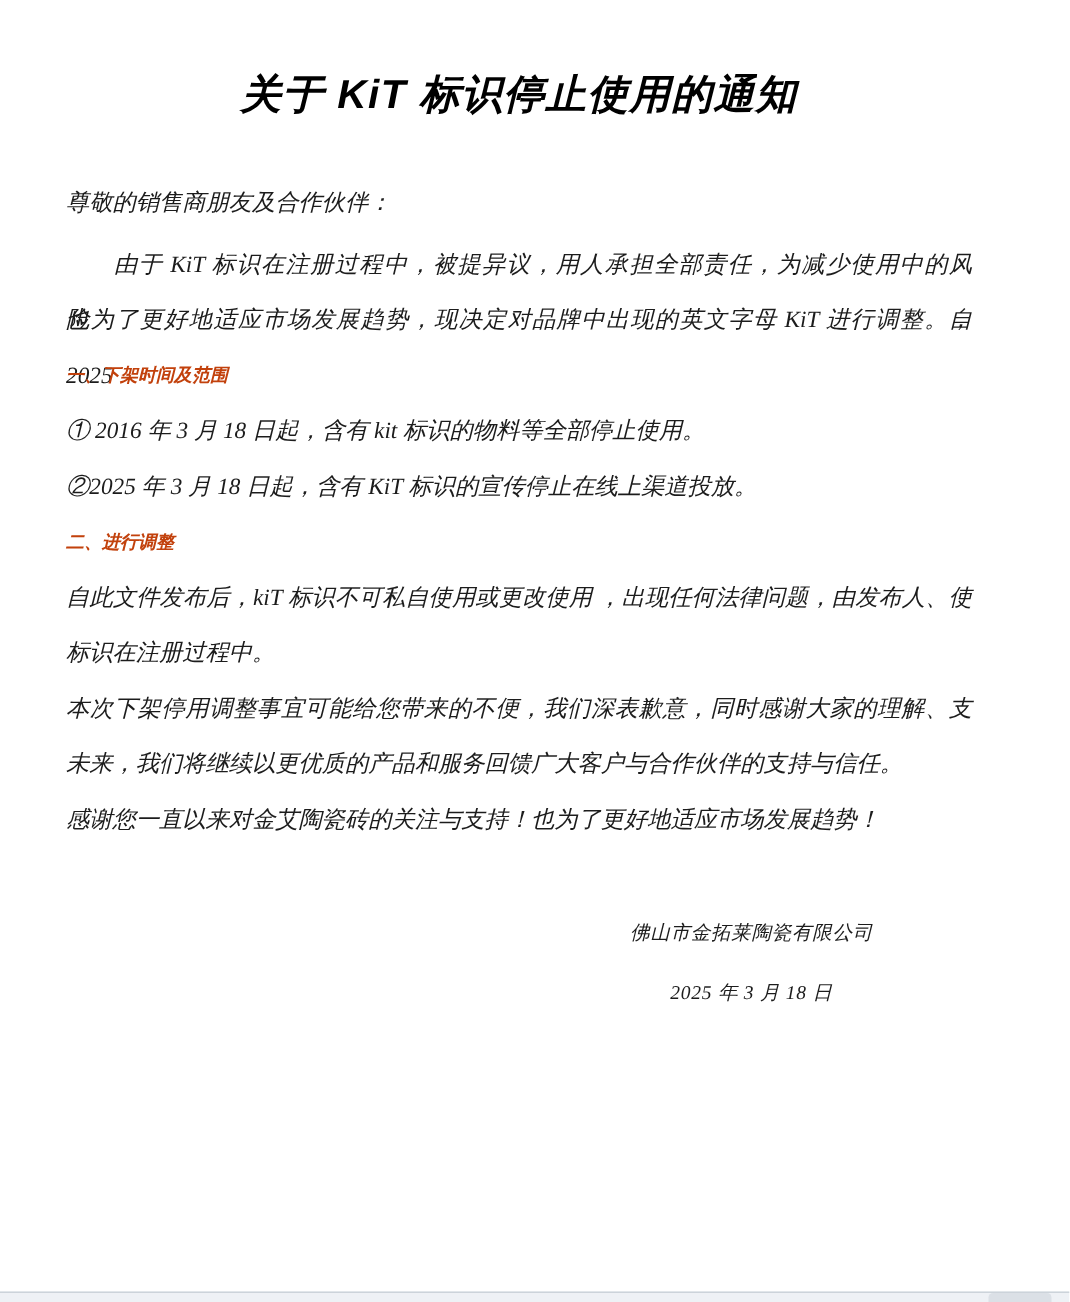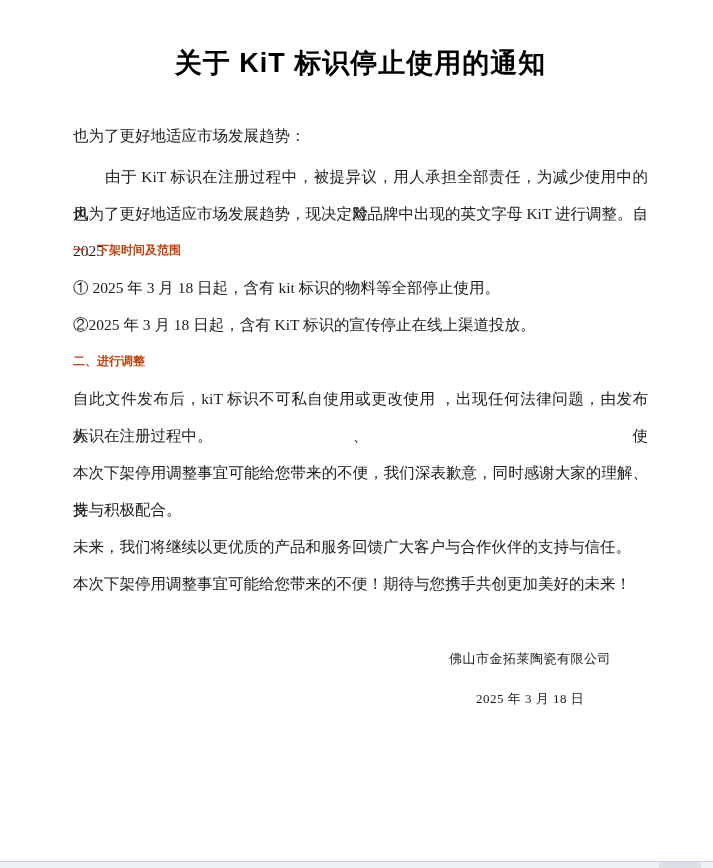--- a/index.html
+++ b/index.html
@@ -7,22 +7,23 @@
     width: 713px; height: 868px;
     background: #ffffff;
     font-family: "Liberation Serif", "DejaVu Serif", serif;
     color: #1c1c1c;
     position: relative;
     overflow: hidden;
   }
   .page {
     position: absolute;
     left: 0; top: 0; right: 0; bottom: 8px;
-    padding: 48px 65px 0 73px;
+    padding: 48px 65px 0 44px;
     box-sizing: border-box;
+    font-style: italic;
   }
   .doc-title {
     font-family: "Liberation Sans", "DejaVu Sans", sans-serif;
     font-weight: bold;
     font-size: 27px;
     line-height: 30px;
     text-align: center;
     letter-spacing: 1px;
     color: #000000;
   }
@@ -76,37 +77,36 @@
     border-radius: 3px 3px 0 0;
   }
 </style>
 </head>
 <body>
 
 <div class="page">
 
   <div class="doc-title">关于 KiT 标识停止使用的通知</div>
 
-  <div class="line greeting">也为了更好地适应市场发展趋势：</div>
+  <div class="line greeting">尊敬的销售商朋友及合作伙伴：</div>
 
   <div class="line full indent first-body">由于 KiT 标识在注册过程中，被提异议，用人承担全部责任，为减少使用中的风险，</div>
   <div class="line full">也为了更好地适应市场发展趋势，现决定对品牌中出现的英文字母 KiT 进行调整。自 2025</div>
 
   <div class="line heading">一、下架时间及范围</div>
-  <div class="line">① 2025 年 3 月 18 日起，含有 kit 标识的物料等全部停止使用。</div>
+  <div class="line">① 2016 年 3 月 18 日起，含有 kit 标识的物料等全部停止使用。</div>
   <div class="line">②2025 年 3 月 18 日起，含有 KiT 标识的宣传停止在线上渠道投放。</div>
 
   <div class="line heading">二、进行调整</div>
   <div class="line full">自此文件发布后，kiT 标识不可私自使用或更改使用 ，出现任何法律问题，由发布人、使</div>
   <div class="line">标识在注册过程中。</div>
 
   <div class="line full">本次下架停用调整事宜可能给您带来的不便，我们深表歉意，同时感谢大家的理解、支</div>
-  <div class="line">持与积极配合。</div>
   <div class="line">未来，我们将继续以更优质的产品和服务回馈广大客户与合作伙伴的支持与信任。</div>
-  <div class="line">本次下架停用调整事宜可能给您带来的不便！期待与您携手共创更加美好的未来！</div>
+  <div class="line">感谢您一直以来对金艾陶瓷砖的关注与支持！也为了更好地适应市场发展趋势！</div>
 
   <div class="signature-block">
     <div class="signature-line">佛山市金拓莱陶瓷有限公司</div>
     <div class="signature-line date-line">2025 年 3 月 18 日</div>
   </div>
 
 </div>
 
 <div class="bottom-bar">
   <div class="scroll-corner"></div>

